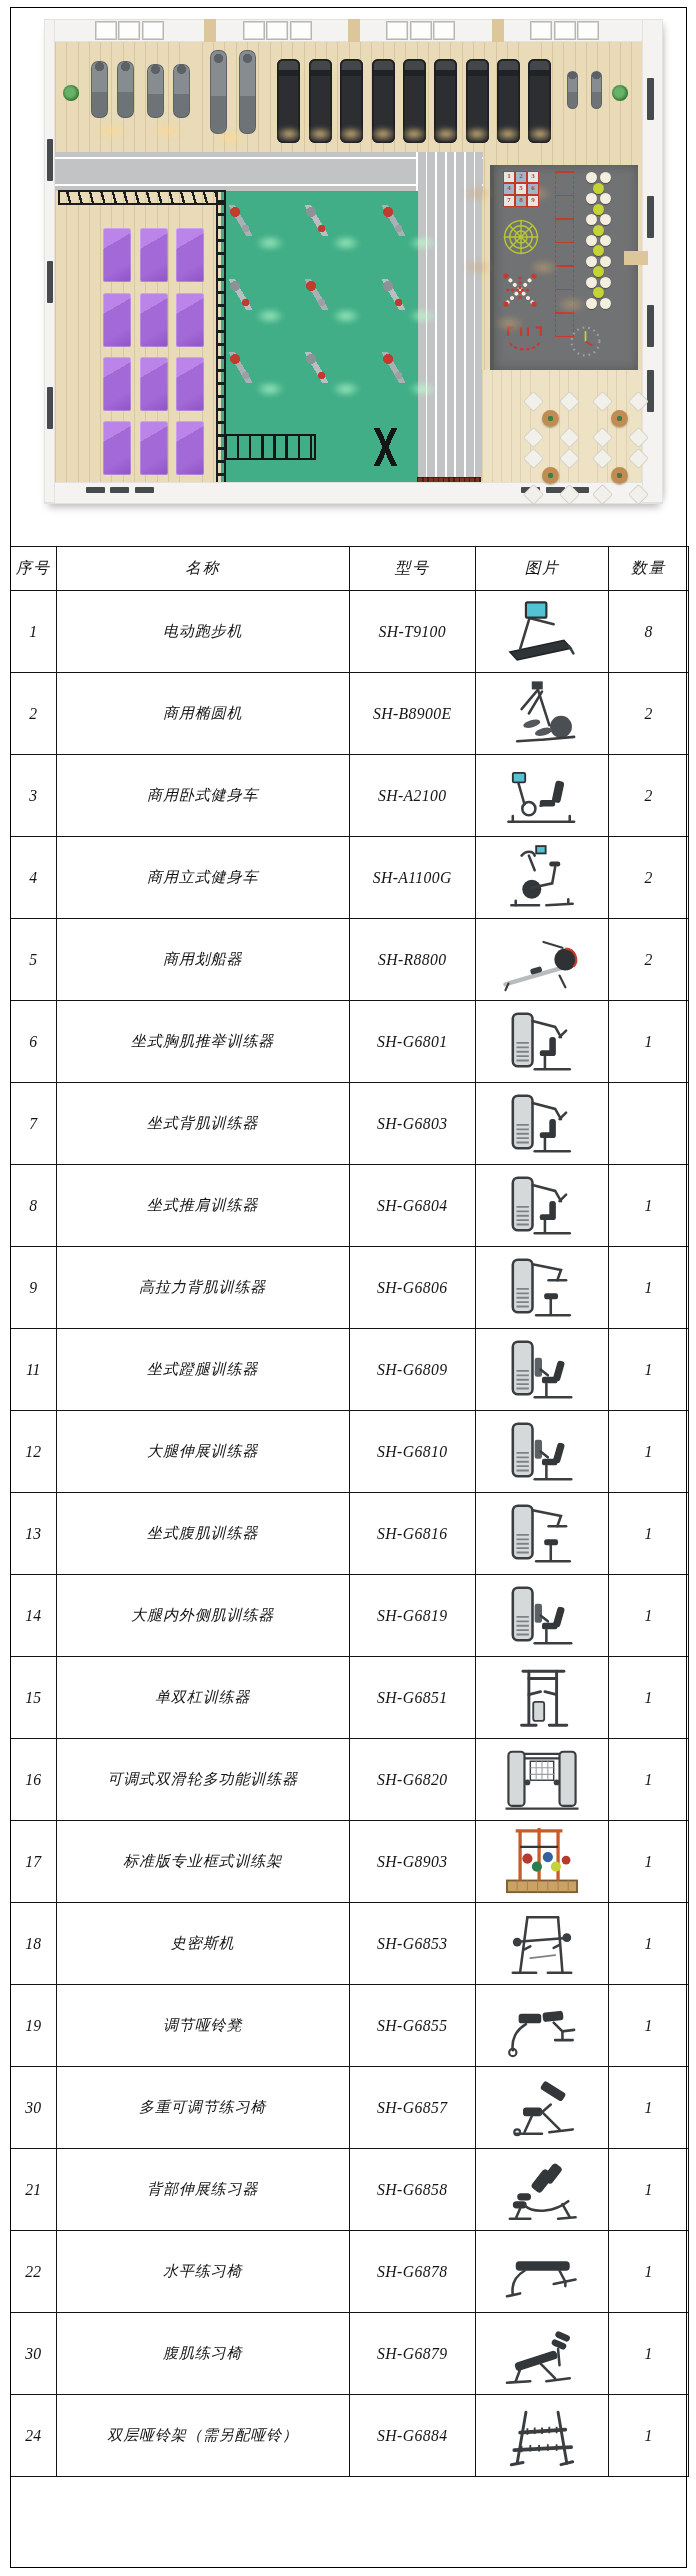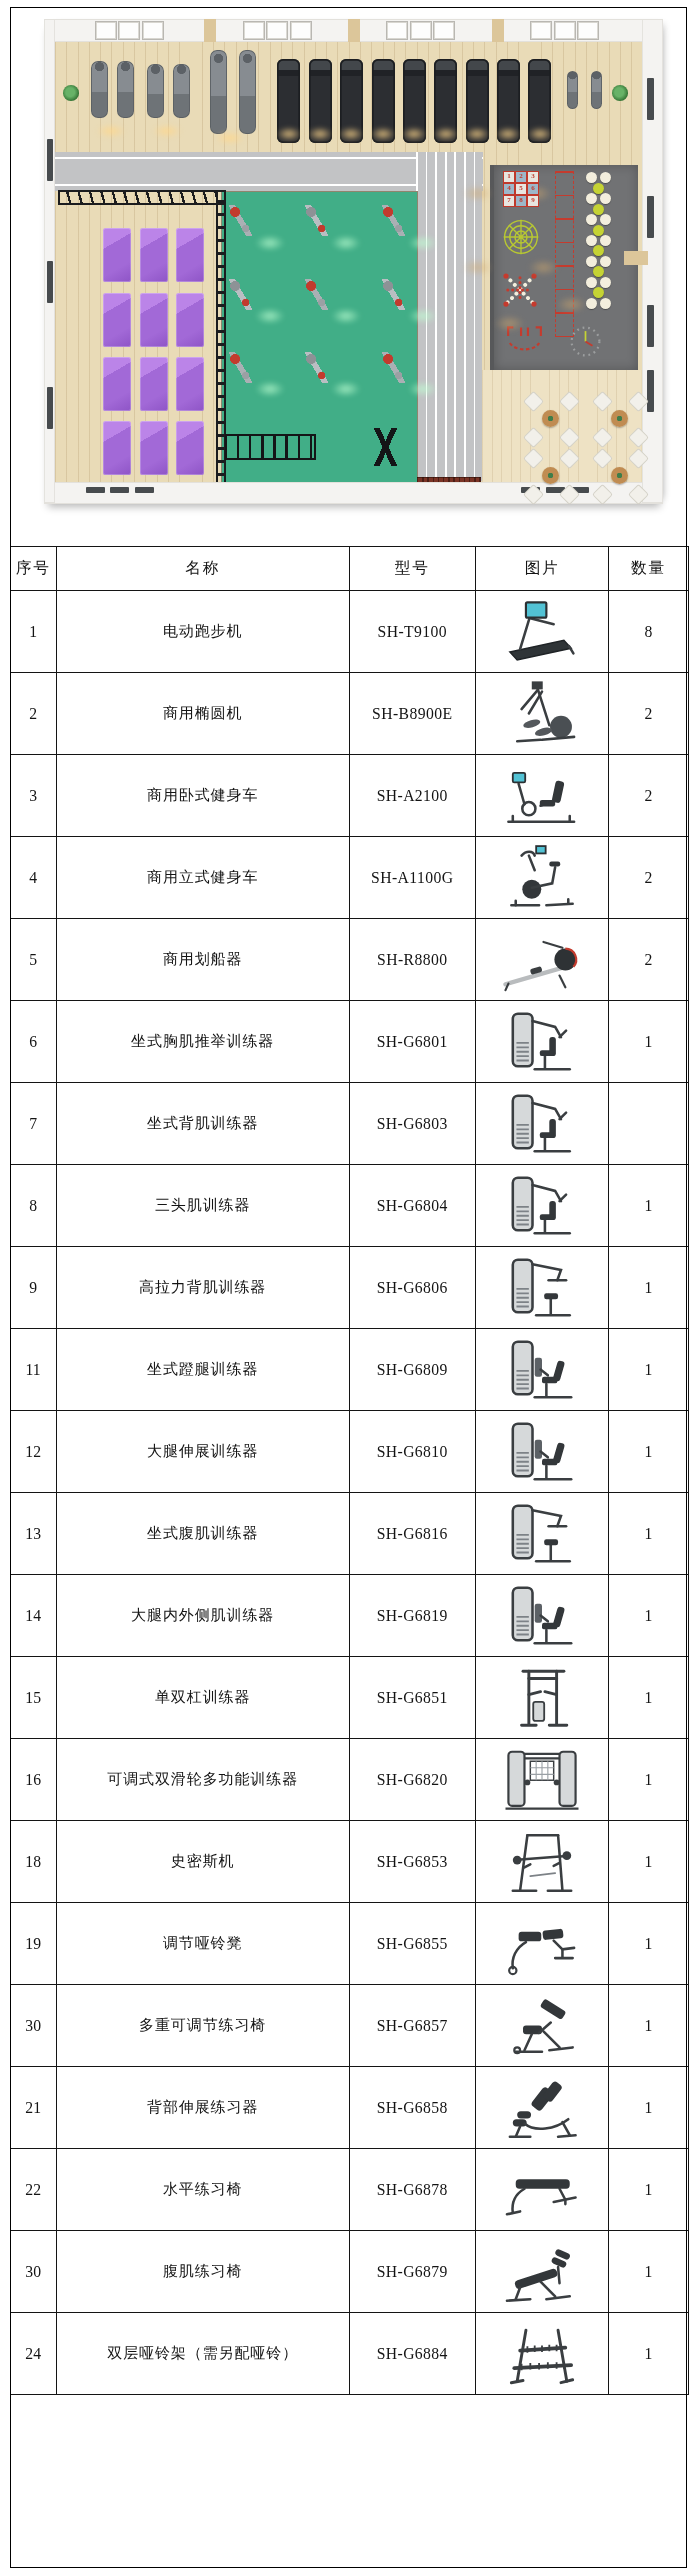--- a/index.html
+++ b/index.html
@@ -56,21 +56,21 @@
   .grid-mat{background:#7a3325;background-image:repeating-linear-gradient(0deg,rgba(30,10,5,.5) 0 1.3px,transparent 1.3px 5.2px),
             repeating-linear-gradient(90deg,rgba(30,10,5,.5) 0 1.3px,transparent 1.3px 5.2px);}
   .cafe-table{width:49px;height:49px;}
   .cafe-table .chair{position:absolute;width:13px;height:13px;background:#f2f0ea;border:1.3px solid #d4d1c7;
                      border-radius:2.6px;transform:rotate(45deg);}
   .cafe-table .tbl{position:absolute;left:15.7px;top:15.7px;width:17.4px;height:17.4px;border-radius:50%;
                    background:radial-gradient(circle at 50% 50%,#3f7d4a 0 2.6px,#c08c52 3px 100%);
                    box-shadow:0 0.9px 1.7px rgba(0,0,0,.3);}
 
   
-  #equip-table{position:absolute;left:9.6px;top:546px;width:679px;border-collapse:collapse;table-layout:fixed;}
+  #equip-table{position:absolute;left:9.6px;top:546px;width:679px;border-collapse:collapse;table-layout:fixed;font-style:italic;}
   #equip-table th,#equip-table td{border:1.7px solid #141414;text-align:center;vertical-align:middle;
       padding:0;overflow:hidden;}
   #equip-table thead tr{height:44px;}
   #equip-table tbody tr{height:82px;}
   #equip-table th{font-size:15.7px;font-weight:normal;letter-spacing:1.7px;}
   .c-no{font-size:15.7px;}
   .c-name{font-size:15px;letter-spacing:0.9px;}
   .c-model{font-size:15.7px;letter-spacing:0.4px;}
   .c-qty{font-size:15.7px;}
   .glyph{display:block;margin:0 auto;width:94px;height:73px;}
@@ -383,21 +383,21 @@
     <td class="c-model">SH-G6803</td>
     <td class="c-img">
       <svg class="glyph" viewBox="0 0 120 100">
               <use href="#g-stack-machine" xlink:href="#g-stack-machine"></use>
             </svg>
     </td>
     <td class="c-qty"></td>
   </tr>
         <tr>
     <td class="c-no">8</td>
-    <td class="c-name">三头肌训练器</td>
+    <td class="c-name">坐式推肩训练器</td>
     <td class="c-model">SH-G6804</td>
     <td class="c-img">
       <svg class="glyph" viewBox="0 0 120 100">
               <use href="#g-stack-machine" xlink:href="#g-stack-machine"></use>
             </svg>
     </td>
     <td class="c-qty">1</td>
   </tr>
         <tr>
     <td class="c-no">9</td>
@@ -465,20 +465,31 @@
     </td>
     <td class="c-qty">1</td>
   </tr>
         <tr>
     <td class="c-no">16</td>
     <td class="c-name">可调式双滑轮多功能训练器</td>
     <td class="c-model">SH-G6820</td>
     <td class="c-img">
       <svg class="glyph" viewBox="0 0 120 100">
               <use href="#g-crossover" xlink:href="#g-crossover"></use>
+            </svg>
+    </td>
+    <td class="c-qty">1</td>
+  </tr>
+        <tr>
+    <td class="c-no">17</td>
+    <td class="c-name">标准版专业框式训练架</td>
+    <td class="c-model">SH-G8903</td>
+    <td class="c-img">
+      <svg class="glyph" viewBox="0 0 120 100">
+              <use href="#g-power-rack" xlink:href="#g-power-rack"></use>
             </svg>
     </td>
     <td class="c-qty">1</td>
   </tr>
         <tr>
     <td class="c-no">18</td>
     <td class="c-name">史密斯机</td>
     <td class="c-model">SH-G6853</td>
     <td class="c-img">
       <svg class="glyph" viewBox="0 0 120 100">

